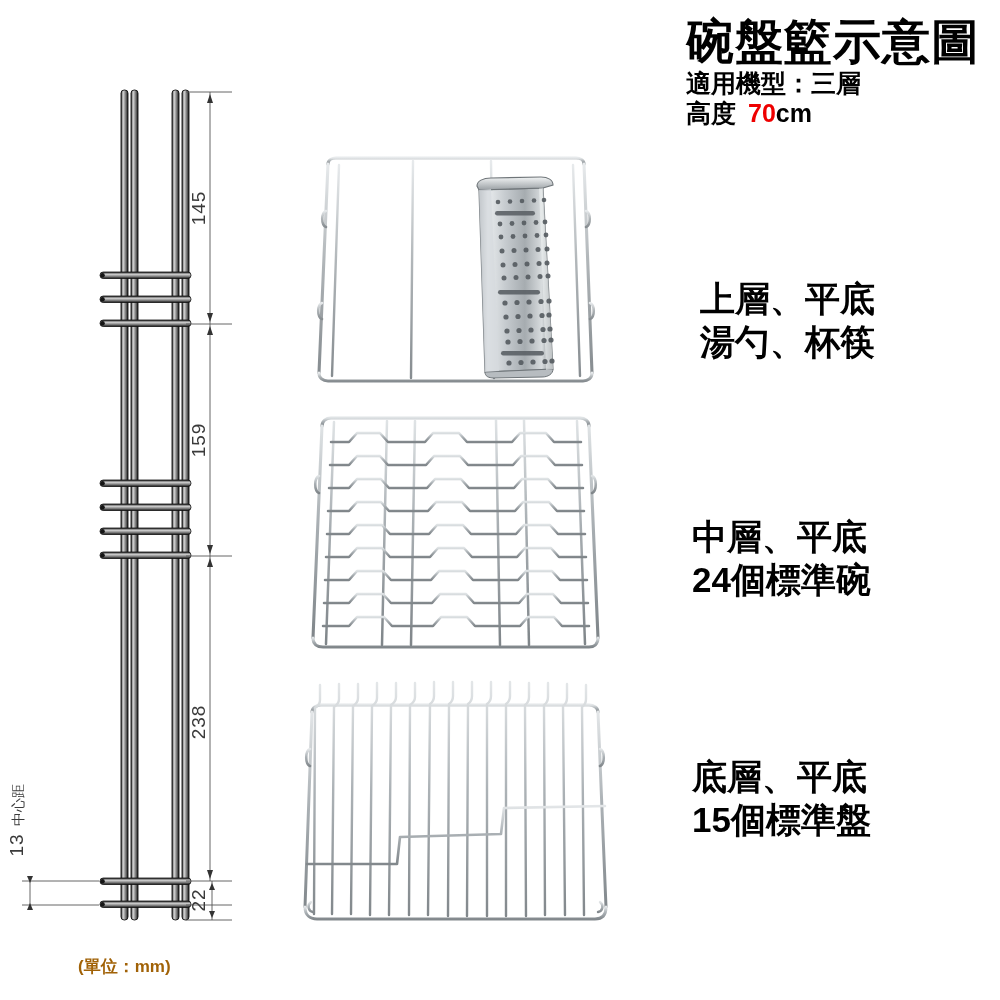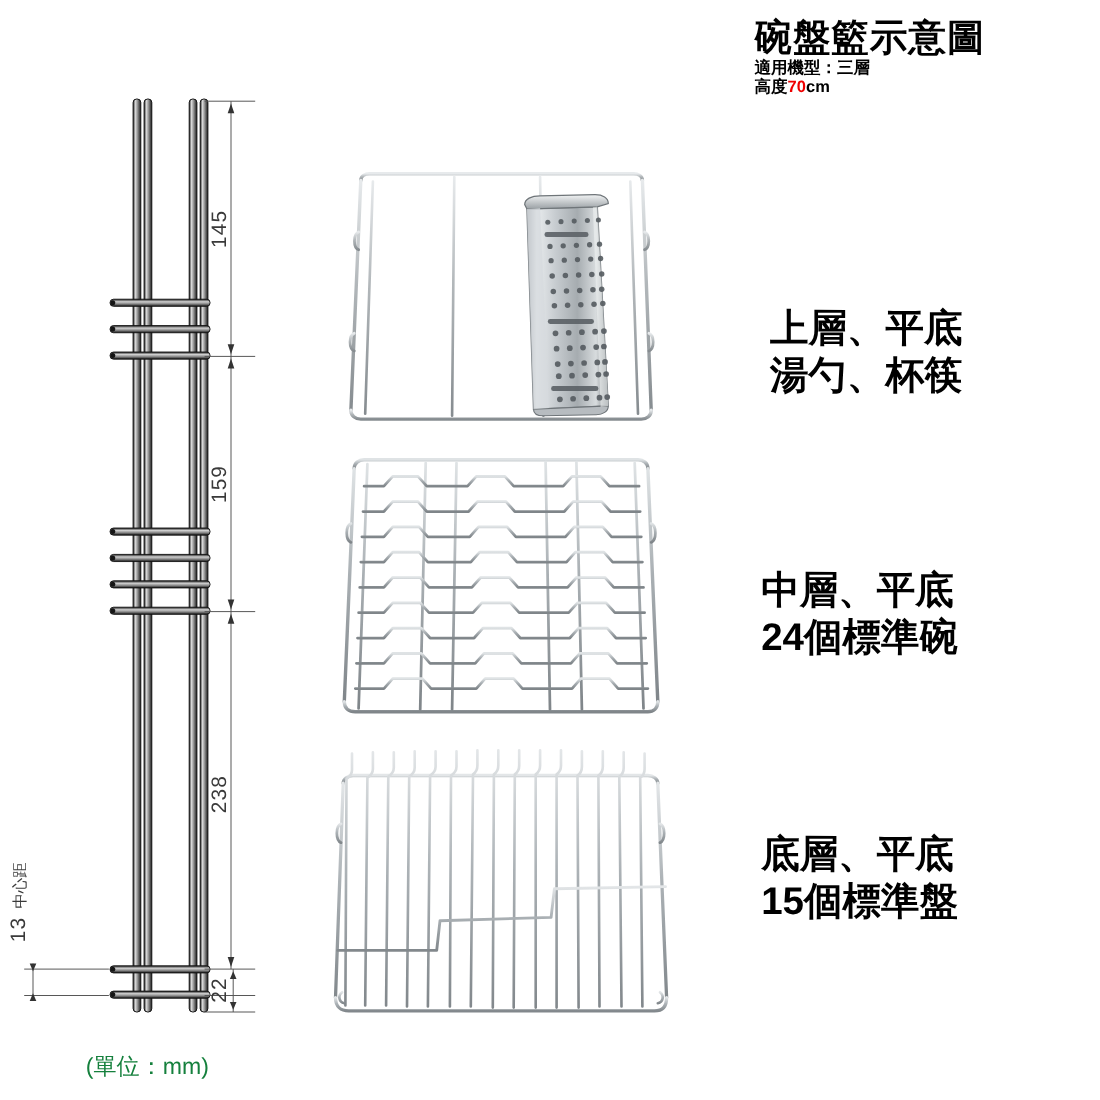--- a/index.html
+++ b/index.html
@@ -39,23 +39,23 @@
   .dim-text-small {
     font-family: "Liberation Sans", "DejaVu Sans", sans-serif;
     font-size: 14px;
     fill: #3a3a3a;
   }
 
   #unit-note {
     position: absolute;
     left: 78px;
     top: 955px;
-    font-size: 21px;
-    font-weight: normal;
-    color: #15803d;
+    font-size: 17px;
+    font-weight: bold;
+    color: #a16207;
     white-space: nowrap;
   }
 
   
   .rack-photo {
     position: absolute;
   }
   #rack-top    { left: 295px; top: 145px;  width: 320px; height: 255px; }
   #rack-middle { left: 295px; top: 408px;  width: 320px; height: 252px; }
   #rack-bottom { left: 285px; top: 672px;  width: 340px; height: 262px; }
@@ -64,33 +64,33 @@
   
   #right-panel {
     position: absolute;
     left: 686px;
     top: 0px;
     width: 314px;
     height: 1000px;
   }
   #title-block { position: absolute; left: 0px; top: 16px; width: 314px; }
   .title-main {
-    font-size: 34px;
+    font-size: 48px;
     font-weight: bold;
     line-height: 1.08;
     letter-spacing: 1px;
     white-space: nowrap;
   }
   .title-sub {
-    font-size: 15px;
+    font-size: 25px;
     font-weight: bold;
     line-height: 1.22;
     white-space: nowrap;
   }
-  .red { color: #ee0000; }
+  .red { color: #ee0000; margin-left: 12px; }
 
   .layer-label {
     position: absolute;
     left: 0px;
     width: 314px;
     font-size: 35px;
     font-weight: bold;
     line-height: 1.22;
     white-space: nowrap;
   }

